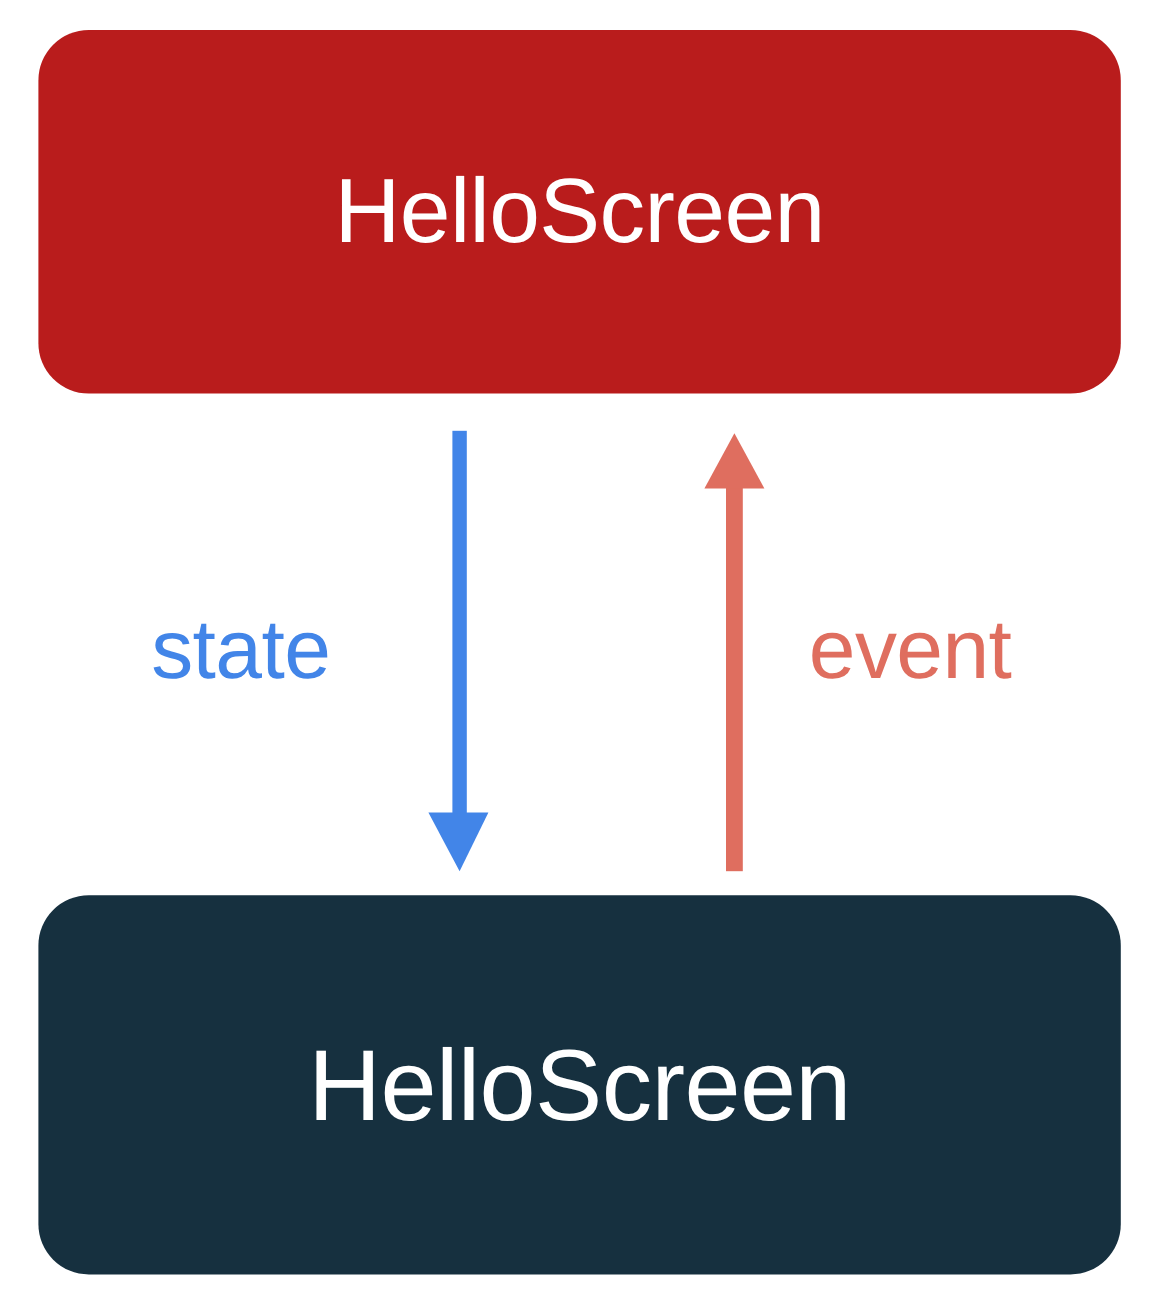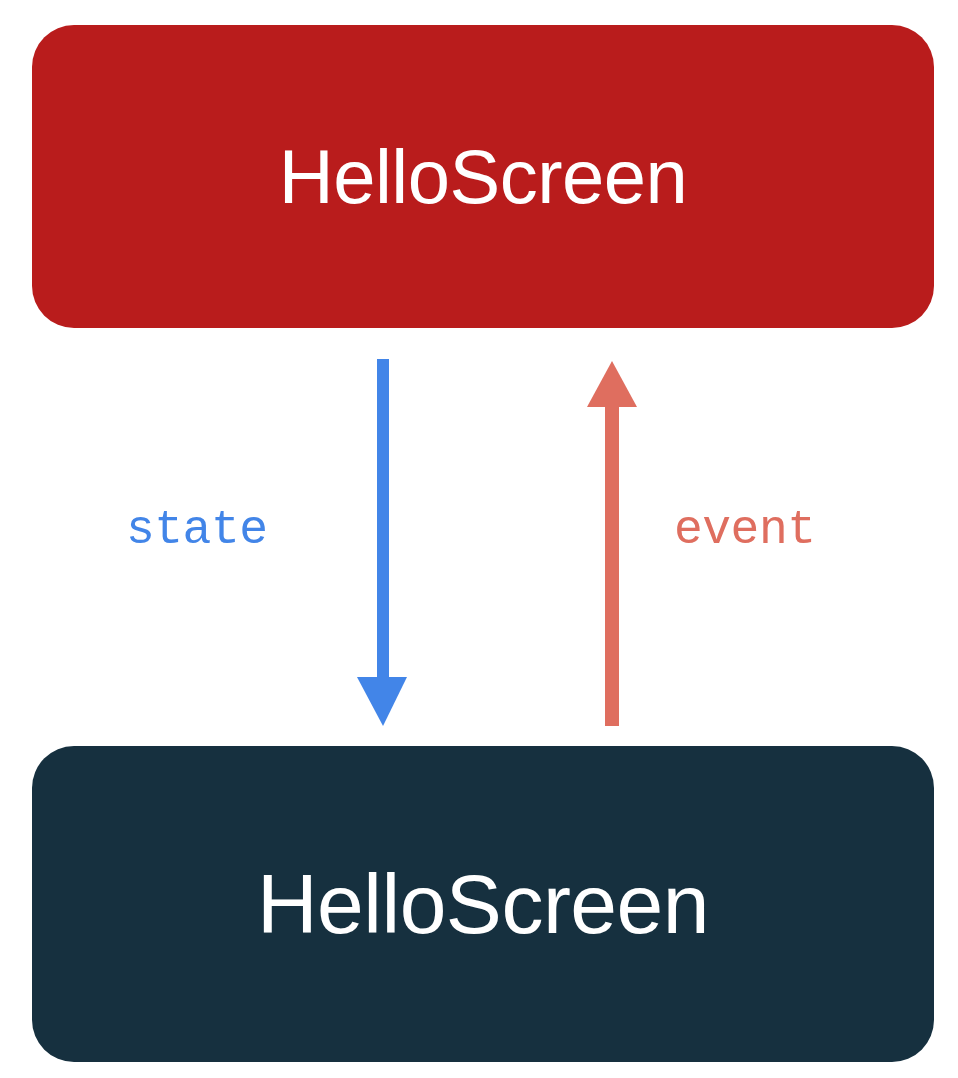--- a/index.html
+++ b/index.html
@@ -68,23 +68,23 @@
     left: 0;
     top: 0;
     width: 958px;
     height: 1078px;
     pointer-events: none;
   }
 
   
   .edge-label {
     position: absolute;
-    font-family: Liberation Mono, monospace;
+    font-family: Liberation Sans, sans-serif;
     font-weight: 400;
-    font-size: 48px;
+    font-size: 70px;
     line-height: 1;
     white-space: nowrap;
     letter-spacing: -0.5px;
   }
   #edge-label-state {
     left: 126px;
     top: 506px;
     color: #4285e8;
   }
   #edge-label-event {

